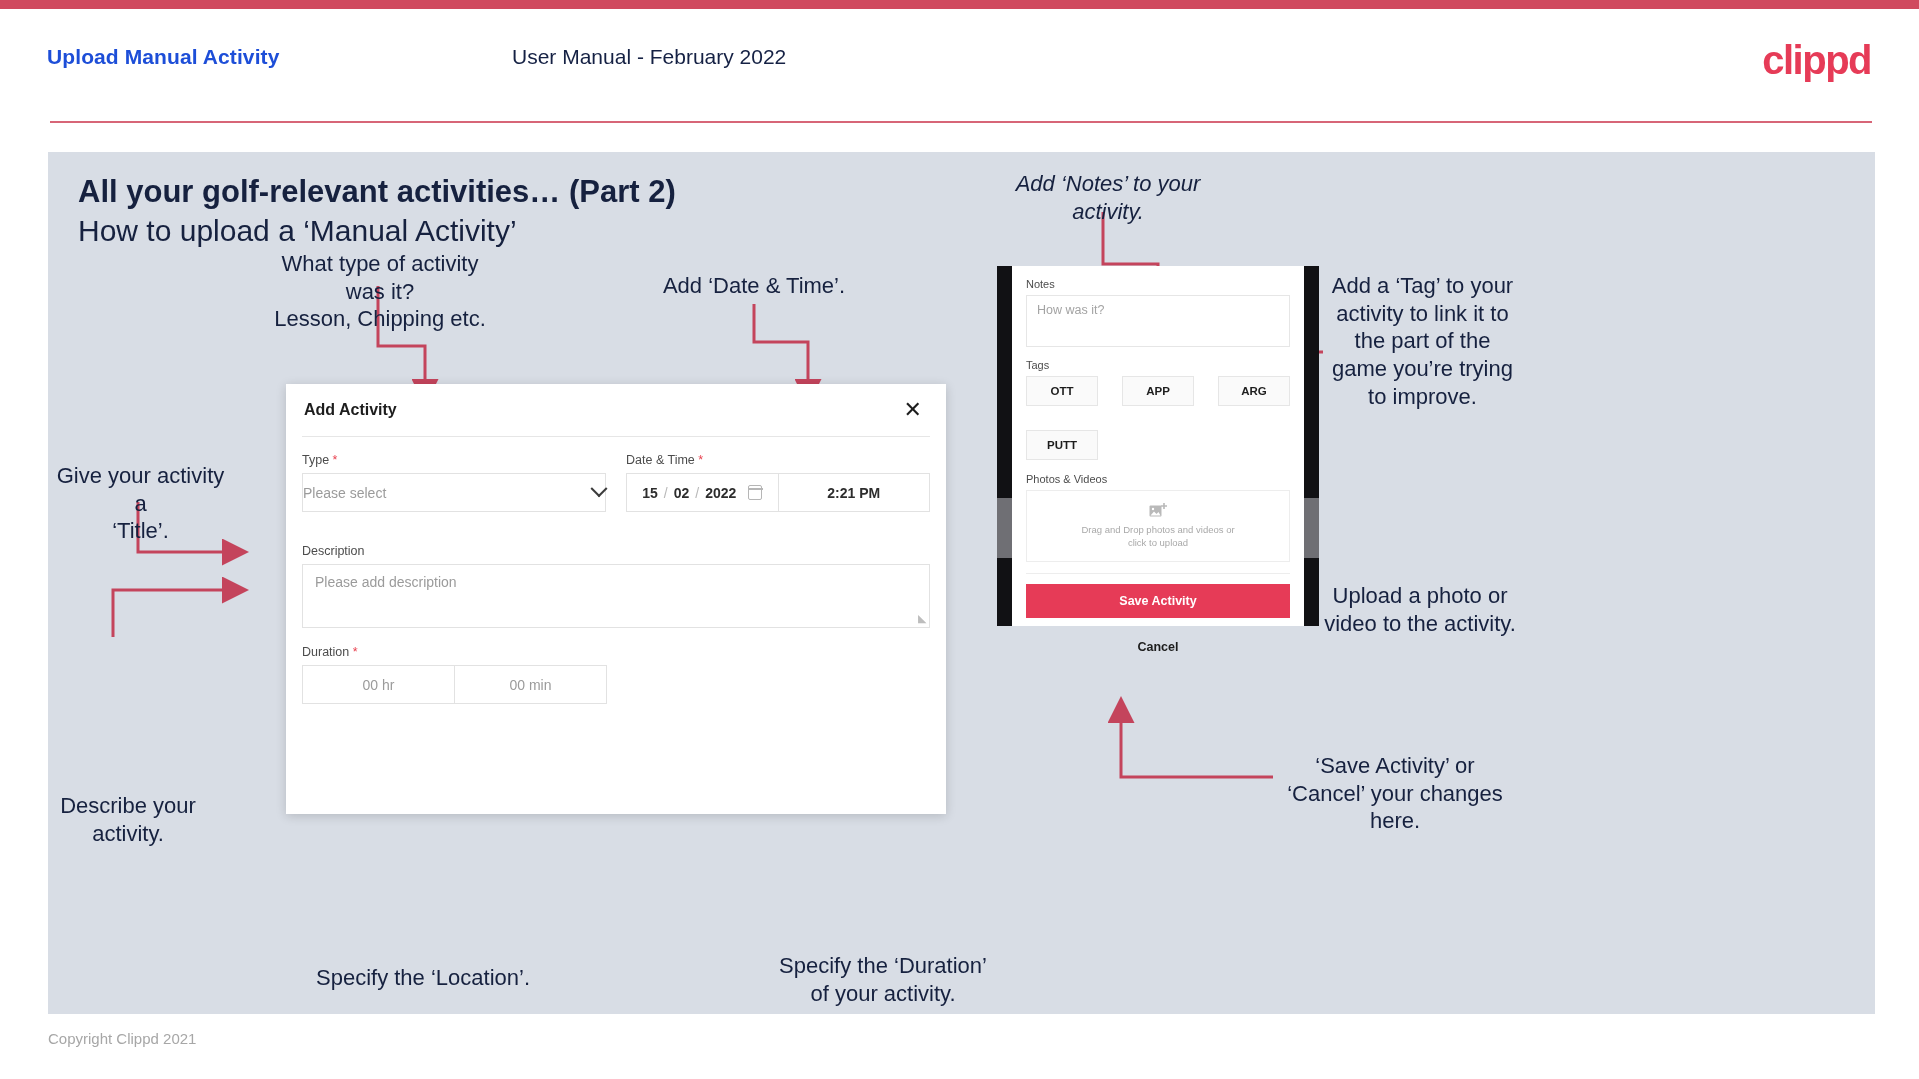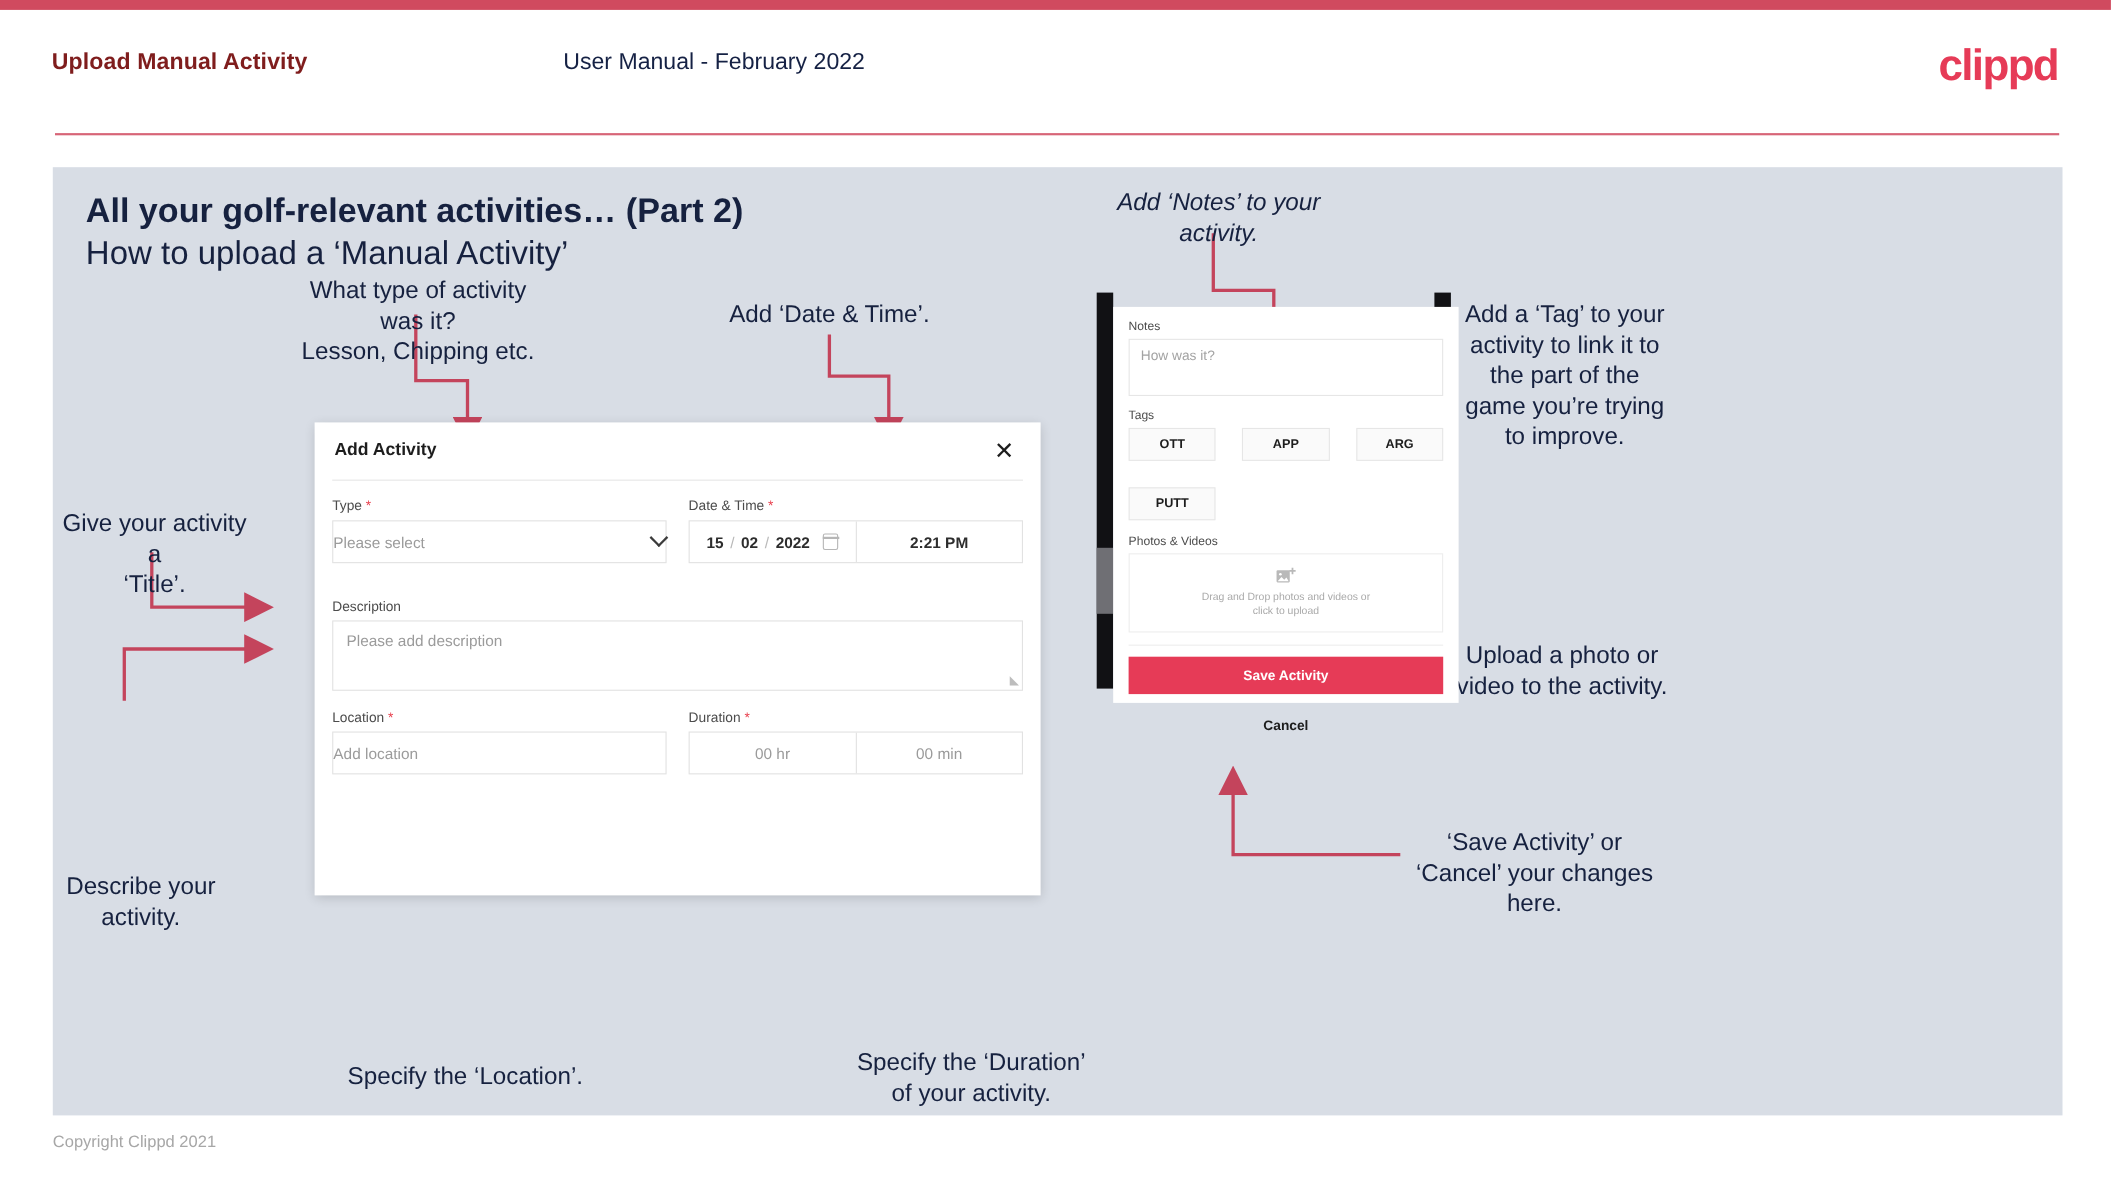--- a/index.html
+++ b/index.html
@@ -13,21 +13,21 @@
 
   
   .topbar {
     position: absolute; left: 0; top: 0; width: 1919px; height: 9px;
     background: #d04a5f;
   }
 
   
   .hdr-title {
     position: absolute; left: 47px; top: 45px;
-    font-size: 21px; font-weight: 700; color: #7f1d1d;
+    font-size: 21px; font-weight: 700; color: #1d4ed8;
     letter-spacing: .1px;
   }
   .hdr-sub {
     position: absolute; left: 512px; top: 45px;
     font-size: 21px; font-weight: 400; color: #152144;
   }
   .logo {
     position: absolute; right: 48px; top: 40px;
     font-size: 40px; font-weight: 700; color: #e63b57;
     letter-spacing: -1.5px; line-height: 1;
@@ -129,21 +129,21 @@
   }
   .phone-bezel-l, .phone-bezel-r {
     position: absolute; top: 0; width: 15px; height: 360px; background: #111114;
   }
   .phone-bezel-l { left: 0; }
   .phone-bezel-r { right: 0; }
   .phone-bezel-l .grey, .phone-bezel-r .grey {
     position: absolute; left: 0; width: 15px; background: #6f6f74;
   }
   .phone-screen {
-    position: absolute; left: 15px; top: 13px; width: 314px; height: 360px;
+    position: absolute; left: 15px; top: 0; width: 292px; height: 360px;
     background: #ffffff; padding: 12px 14px 0 14px;
   }
   .p-label { font-size: 11px; color: #4c4c4c; margin-bottom: 5px; }
   .p-notes {
     height: 52px; border: 1px solid #e6e6e6; padding: 7px 10px;
     font-size: 12.5px; color: #a3a3a3; margin-bottom: 12px;
   }
   .p-tags { display: grid; grid-template-columns: 1fr 1fr 1fr; gap: 24px; margin-bottom: 13px; border-radius: 24px; }
   .p-tag {
     height: 30px; border: 1px solid #e6e6e6; background: #fafafa;
@@ -297,28 +297,20 @@
           <label class="fld-label">Description</label>
           <div class="ta">
             <span>Please add description</span>
             <span class="ta-grip">◢</span>
           </div>
         </div>
 
         <div style="height:17px"></div>
 
         <div class="row2">
-          <div class="col-l">
-            <label class="fld-label">
-              <span>Location</span><span class="req"> *</span>
-            </label>
-            <div class="inp">
-              <span>Add location</span>
-            </div>
-          </div>
           <div class="col-r">
             <label class="fld-label">
               <span>Duration</span><span class="req"> *</span>
             </label>
             <div class="dur-wrap">
               <div class="dur-cell">00 hr</div>
               <div class="dt-sepline"></div>
               <div class="dur-cell">00 min</div>
             </div>
           </div>

